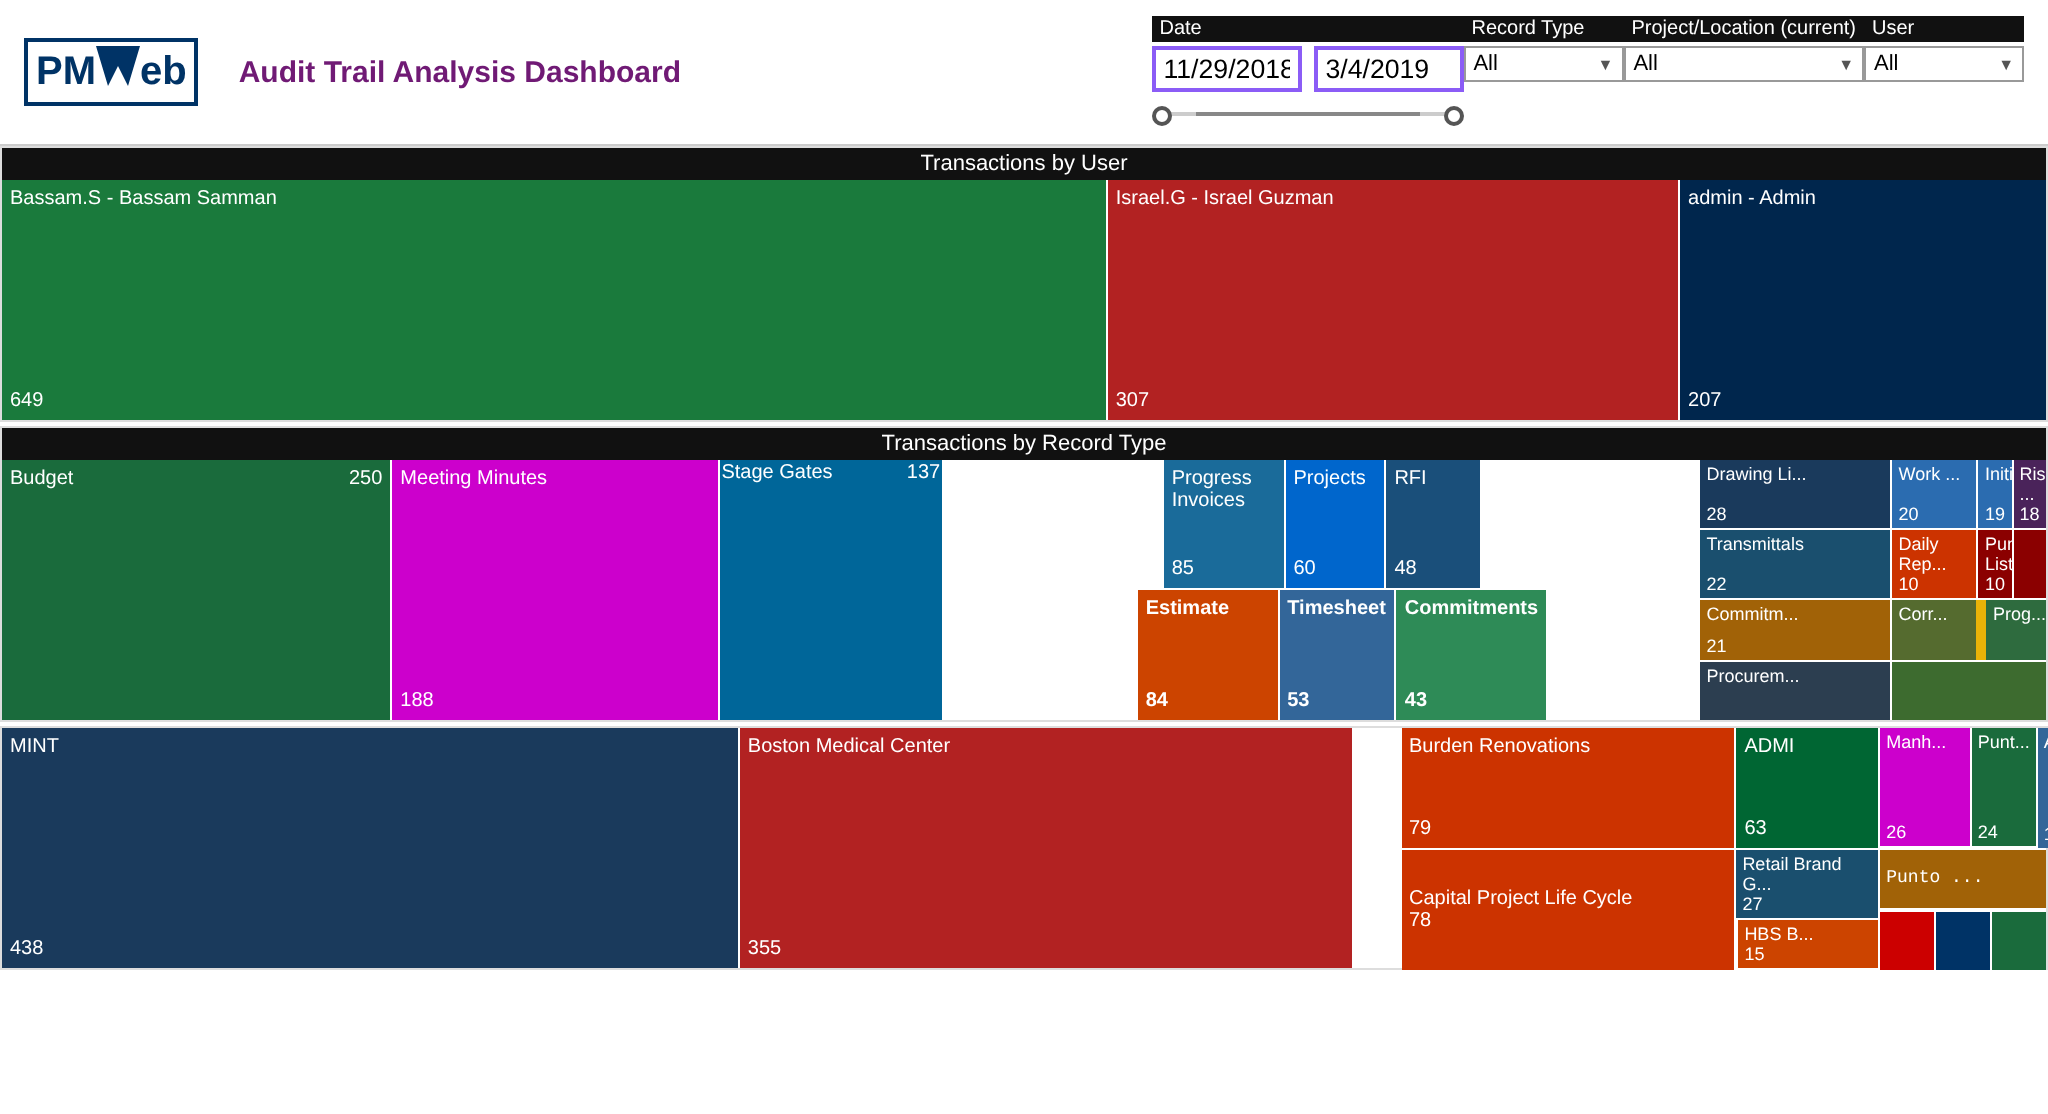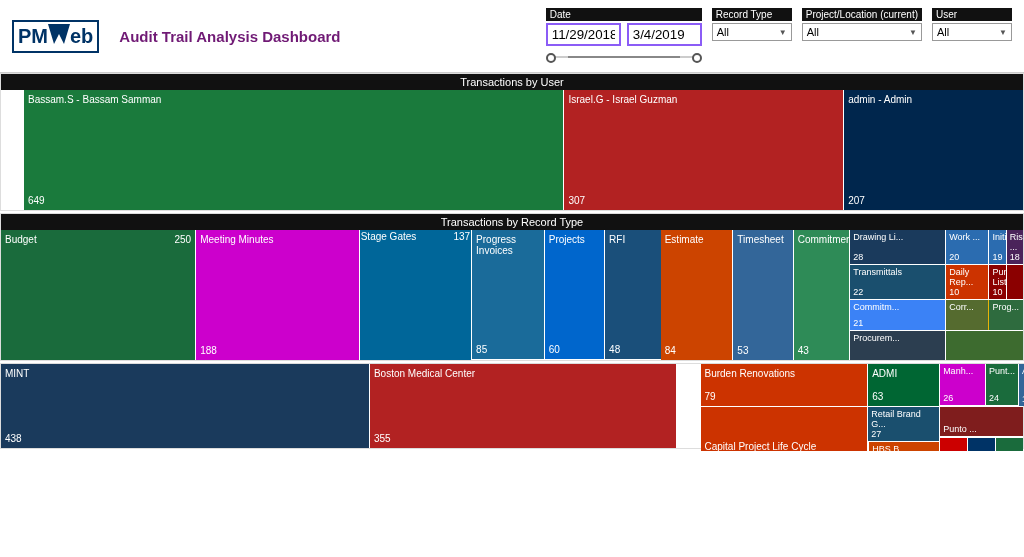--- a/index.html
+++ b/index.html
@@ -20,21 +20,20 @@
       align-items: center;
     }
     .page-title {
       font-size: 15px;
       font-weight: bold;
       color: #701a75;
       flex: 0 0 auto;
     }
     .filters {
       display: flex;
-      gap: 10px;
       margin-left: auto;
       align-items: flex-start;
     }
     .filter-group {
       display: flex;
       flex-direction: column;
       gap: 2px;
     }
     .filter-label {
       background: #111;
@@ -115,21 +114,20 @@
       font-size: 11px;
     }
 
     
     .treemap-section { border: 1px solid #ddd; margin-bottom: 2px; }
 
     
     .treemap-user {
       display: flex;
       height: 120px;
-      padding-left: 23px;
     }
     .tm-user-bassam {
       background: #1a7a3c;
       color: #fff;
       padding: 4px;
       font-size: 10px;
       display: flex;
       flex-direction: column;
       justify-content: space-between;
       flex: 0 0 54%;
@@ -191,30 +189,33 @@
       padding: 1px;
       font-size: 10px;
       display: flex;
       flex-direction: row;
       justify-content: space-between;
       flex: 0 0 11%;
       border-left: 1px solid #fff;
     }
     .tm-record-right {
       display: flex;
-      flex: 1;
-      border-left: 1px solid #fff;
+      flex-direction: column;
+      flex: 1;
+      border-left: 1px solid #fff;
+      align-items: center;
     }
     .tm-record-right-top {
       display: flex;
       flex: 1;
     }
     .tm-record-right-bottom {
       display: flex;
       flex: 1;
+      font-weight: bold;
     }
     .tm-progress {
       background: #1a6b9a;
       color: #fff;
       padding: 4px;
       font-size: 10px;
       display: flex;
       flex-direction: column;
       justify-content: space-between;
       flex: 0 0 38%;
@@ -314,30 +315,30 @@
     .tm-drawing { background: #1a3a5c; flex: 0 0 55%; }
     .tm-work { background: #2b6cb0; flex: 0 0 25%; border-left: 1px solid #fff; }
     .tm-initiative { background: #2b6cb0; flex: 1; border-left: 1px solid #fff; }
     .tm-risk { background: #4a235a; flex: 1; border-left: 1px solid #fff; }
 
     .tm-transmittals { background: #1a4f6e; flex: 0 0 55%; }
     .tm-dailyrep { background: #cc3300; flex: 0 0 25%; border-left: 1px solid #fff; }
     .tm-punchlists2 { background: #8b0000; flex: 1; border-left: 1px solid #fff; }
     .tm-punchlists2b { background: #8b0000; flex: 1; border-left: 1px solid #fff; }
 
-    .tm-commitm { background: #3b82f6; flex: 0 0 55%; }
+    .tm-commitm { background: #a16207; flex: 0 0 55%; }
     .tm-corr { background: #556b2f; flex: 0 0 25%; border-left: 1px solid #fff; }
-    .tm-prog { background: #2e6b3e; flex: 1; border-left: 1px solid #eab308; }
+    .tm-prog { background: #2e6b3e; flex: 1; border-left: 5px solid #eab308; }
 
     .tm-procur { background: #2c3e50; flex: 0 0 55%; }
 
     
     .treemap-project {
       display: flex;
-      height: 84px;
+      height: 120px;
     }
     .tm-mint {
       background: #1a3a5c;
       color: #fff;
       padding: 4px;
       font-size: 10px;
       display: flex;
       flex-direction: column;
       justify-content: space-between;
       flex: 0 0 36%;
@@ -400,27 +401,27 @@
     .tm-punt { background: #1a6b3c; color: #fff; padding: 2px 3px; font-size: 9px; flex: 0 0 25%; border-bottom: 1px solid #fff; border-left: 1px solid #fff; display: flex; flex-direction: column; justify-content: space-between; }
     .tm-a { background: #336699; color: #fff; padding: 2px 3px; font-size: 9px; flex: 1; border-left: 1px solid #fff; display: flex; flex-direction: column; justify-content: space-between; }
 
     .tm-capital {
       background: #cc3300;
       color: #fff;
       padding: 4px;
       font-size: 10px;
       display: flex;
       flex-direction: column;
-      justify-content: flex-end;
+      justify-content: center;
       flex: 0 0 52%;
       border-right: 1px solid #fff;
     }
     .tm-retail { background: #1a4f6e; color: #fff; padding: 2px 3px; font-size: 9px; flex: 0 0 50%; border-bottom: 1px solid #fff; display: flex; flex-direction: column; justify-content: space-between; }
     .tm-hbs { background: #cc4400; color: #fff; padding: 2px 3px; font-size: 9px; flex: 1; border-left: 1px solid #fff; border-bottom: 1px solid #fff; display: flex; flex-direction: column; justify-content: space-between; }
-    .tm-punt2 { background: #7f1d1d; color: #fff; padding: 2px 3px; font-size: 9px; flex: 0 0 50%; border-bottom: 1px solid #fff; display: flex; flex-direction: column; justify-content: flex-end; }
+    .tm-punt2 { background: #a16207; color: #fff; padding: 2px 3px; font-size: 9px; flex: 0 0 50%; border-bottom: 1px solid #fff; display: flex; flex-direction: column; justify-content: center; font-family: Liberation Mono, monospace; }
     .tm-block-r2 { background: #cc0000; flex: 1; border-right: 1px solid #fff; }
     .tm-block-b2 { background: #003366; flex: 1; border-right: 1px solid #fff; }
     .tm-block-g2 { background: #1a6b3c; flex: 1; }
   </style>
 </head>
 <body>
 
 <div class="header">
 
   <div class="logo-box">

